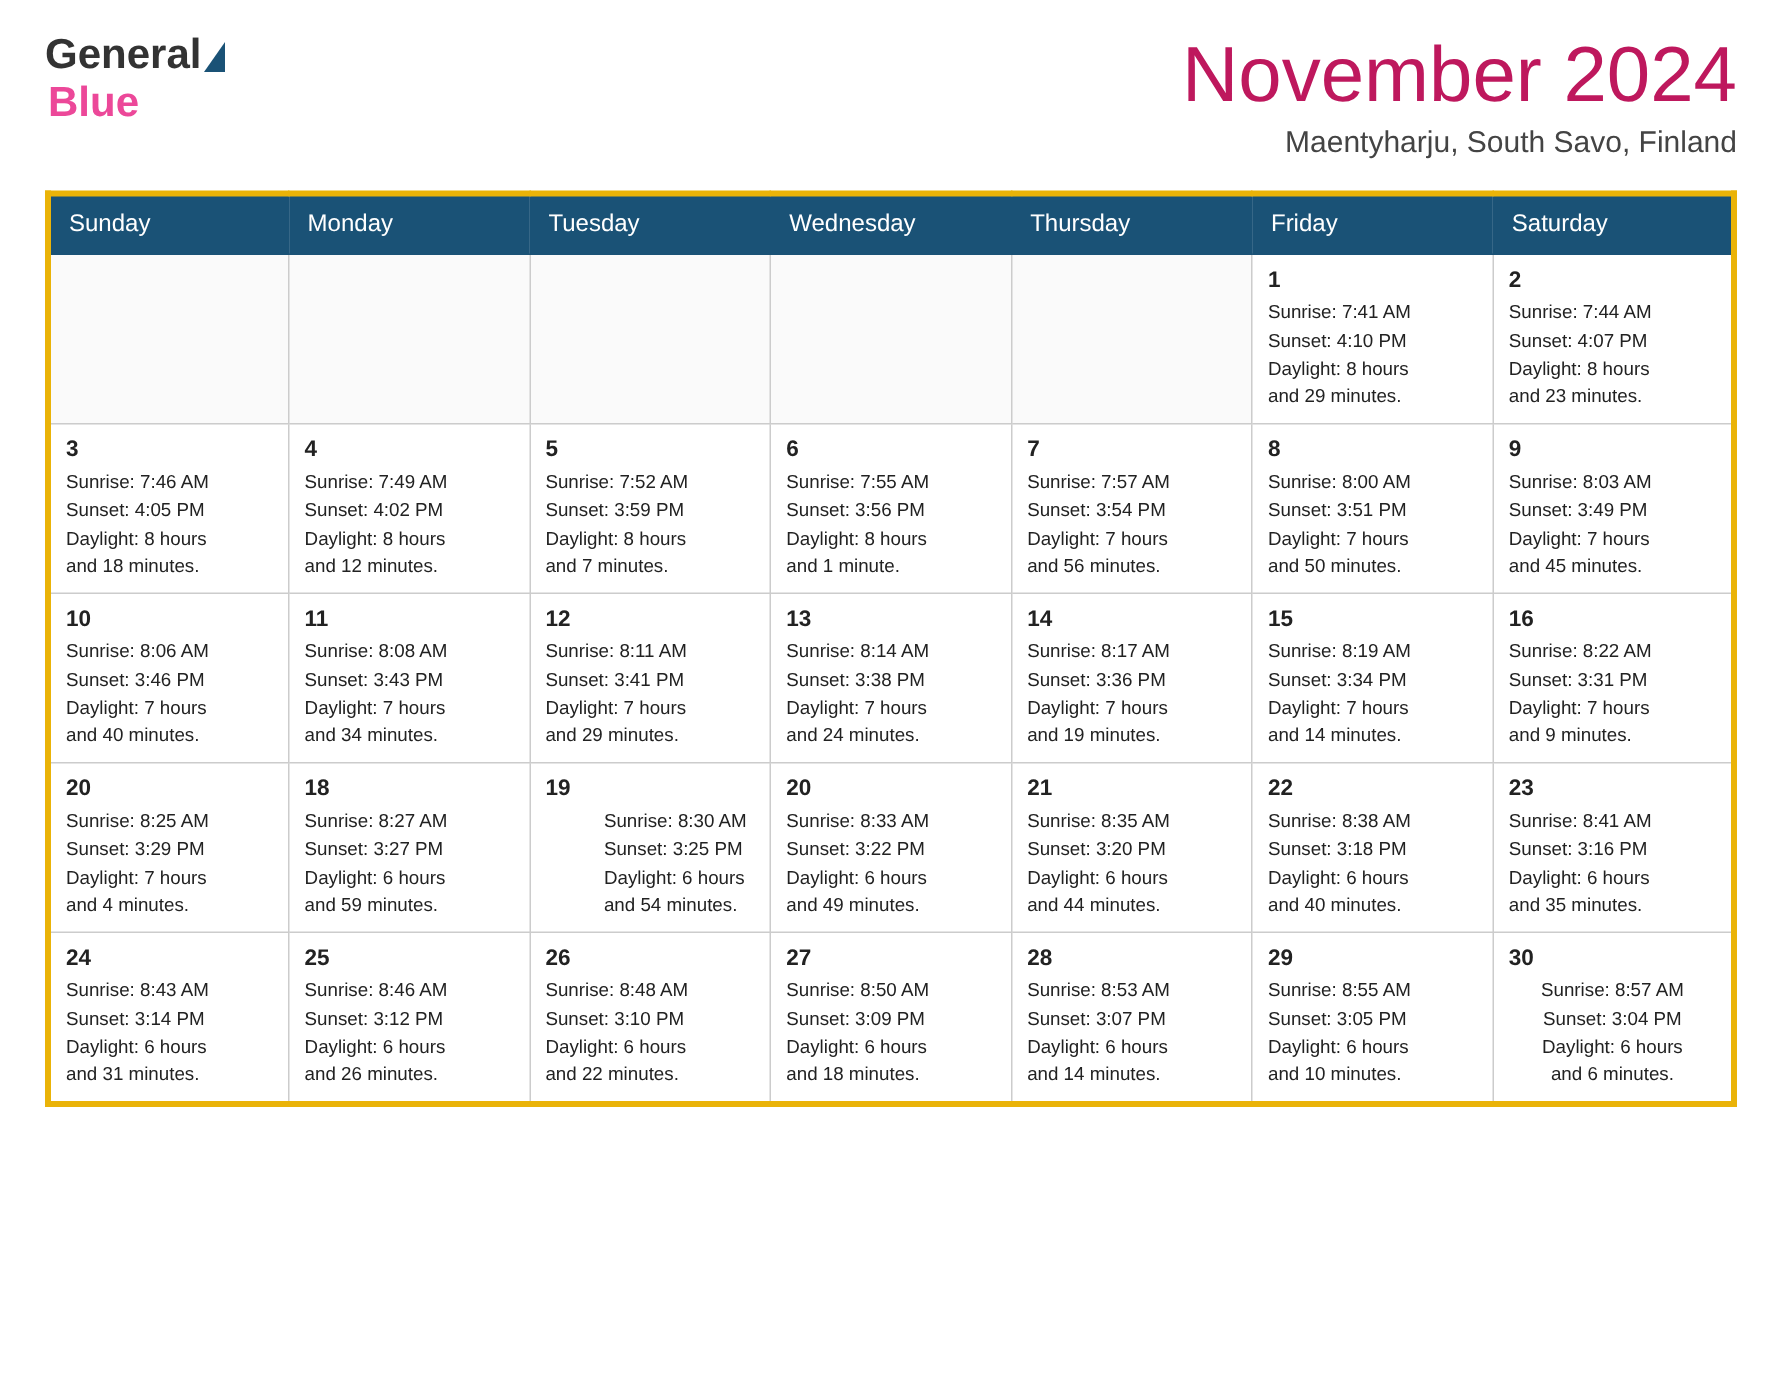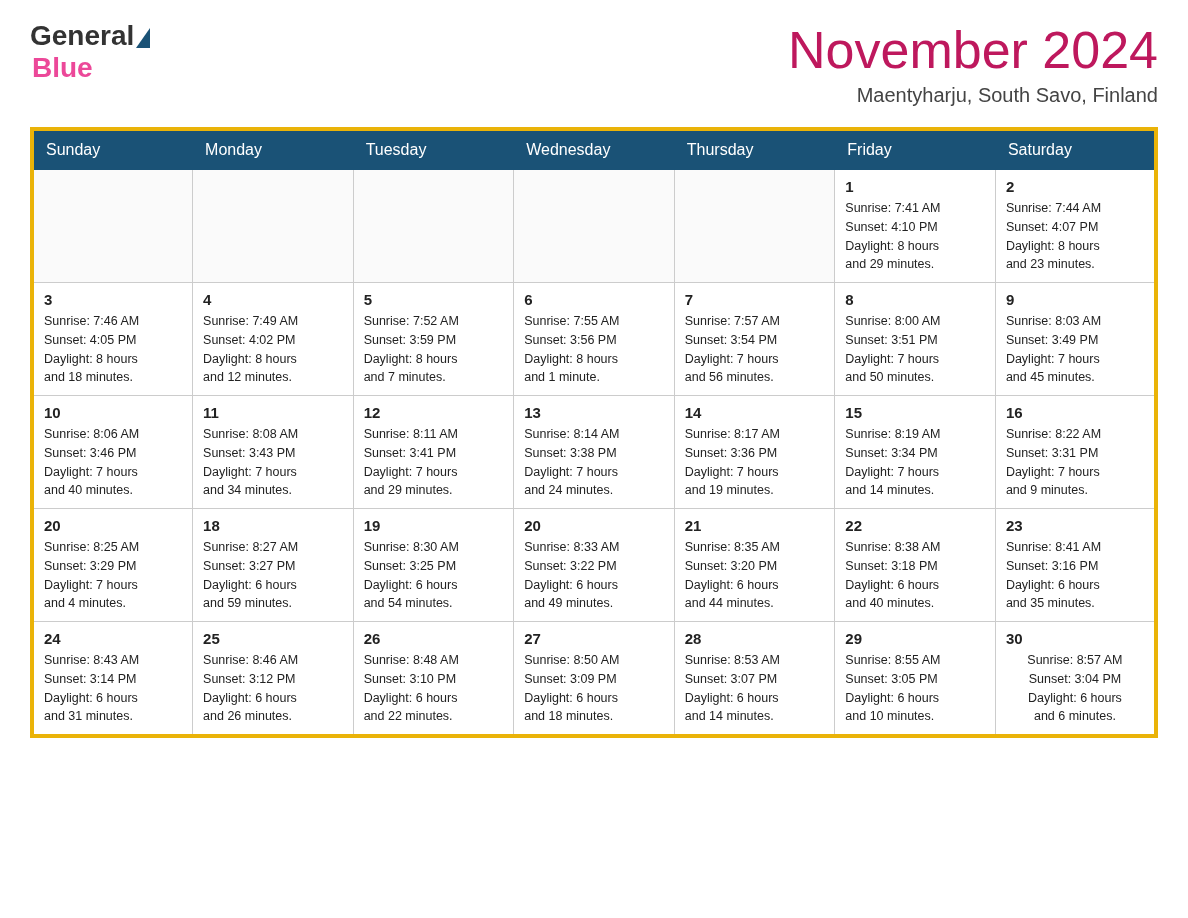--- a/index.html
+++ b/index.html
@@ -262,21 +262,21 @@
         </td>
         <td>
           <span class="day-number">18</span>
           <div class="day-info" style="white-space: pre-line;">Sunrise: 8:27 AM
 Sunset: 3:27 PM
 Daylight: 6 hours
 and 59 minutes.</div>
         </td>
         <td>
           <span class="day-number">19</span>
-          <div class="day-info" style="white-space: pre-line;">Sunrise: 8:30 AM
+          <div class="day-info" style="white-space: pre-line; margin-left: 39px;">Sunrise: 8:30 AM
 Sunset: 3:25 PM
 Daylight: 6 hours
 and 54 minutes.</div>
         </td>
         <td>
           <span class="day-number">20</span>
           <div class="day-info" style="white-space: pre-line;">Sunrise: 8:33 AM
 Sunset: 3:22 PM
 Daylight: 6 hours
 and 49 minutes.</div>

